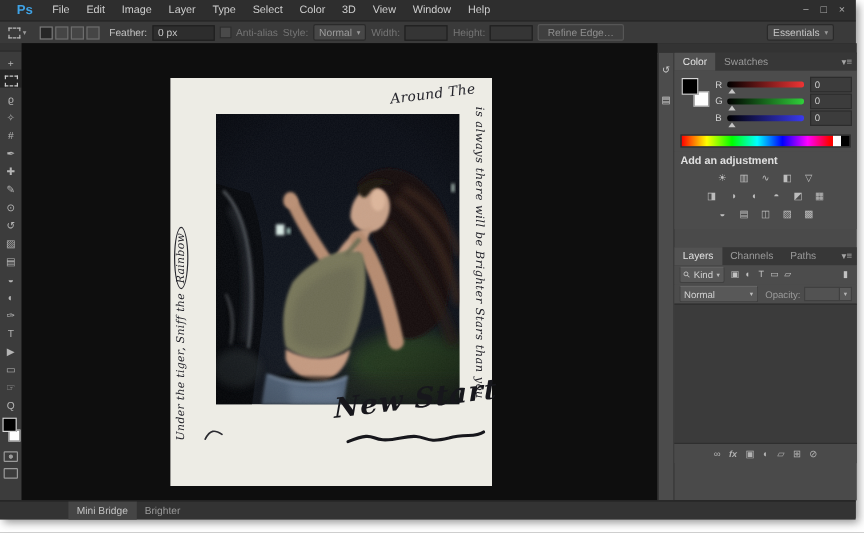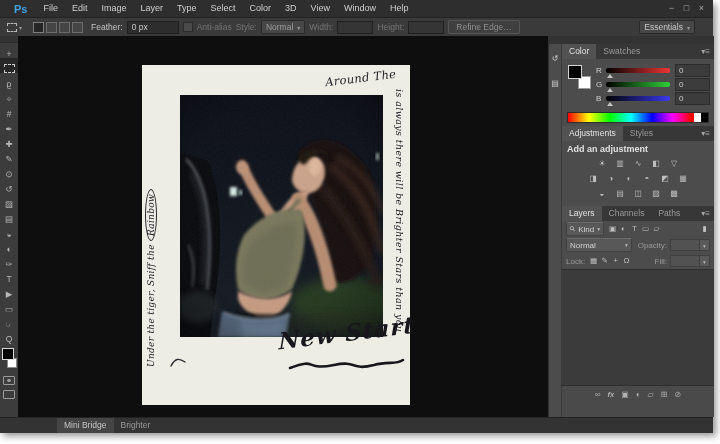--- a/index.html
+++ b/index.html
@@ -330,24 +330,20 @@
                 <i class="ch-tri"></i>
               </span>
     <span class="ch-field">0</span>
   </div>
 </div>
         <div class="spectrum"></div>
       </div>
     </div>
 
     <div class="panel" id="adjPanel">
-      <div class="tabbar">
-          <span class="tab active">Adjustments</span>
-          <span class="tab">Styles</span>
-        </div>
       <span class="pmenu">▾≡</span>
       <div class="pcontent">
         <div class="adj-heading">Add an adjustment</div>
         <div class="adj-row r1">
             <span class="icon-cell">☀</span>
             <span class="icon-cell">▥</span>
             <span class="icon-cell">∿</span>
             <span class="icon-cell">◧</span>
             <span class="icon-cell">▽</span>
           </div>
@@ -392,30 +388,20 @@
             <span class="spacer"></span>
             <span class="caret">▾</span>
           </span>
         <span class="spacer"></span>
         <span>Opacity:</span>
         <span class="mini-field">
             <span class="fbox"></span>
             <span class="fcaret">▾</span>
           </span>
       </div>
-      <div class="lr-row">
-        <span>Lock:</span>
-        <span><span class="icon-cell">▦</span><span class="icon-cell">✎</span><span class="icon-cell">+</span><span class="icon-cell">Ω</span></span>
-        <span class="spacer"></span>
-        <span>Fill:</span>
-        <span class="mini-field">
-            <span class="fbox"></span>
-            <span class="fcaret">▾</span>
-          </span>
-      </div>
       <div class="layer-list"></div>
       <div class="lp-bottom">
           <span class="icon-cell">∞</span>
           <span class="icon-cell fx">fx</span>
           <span class="icon-cell">▣</span>
           <span class="icon-cell">◐</span>
           <span class="icon-cell">▱</span>
           <span class="icon-cell">⊞</span>
           <span class="icon-cell">⊘</span>
         </div>

